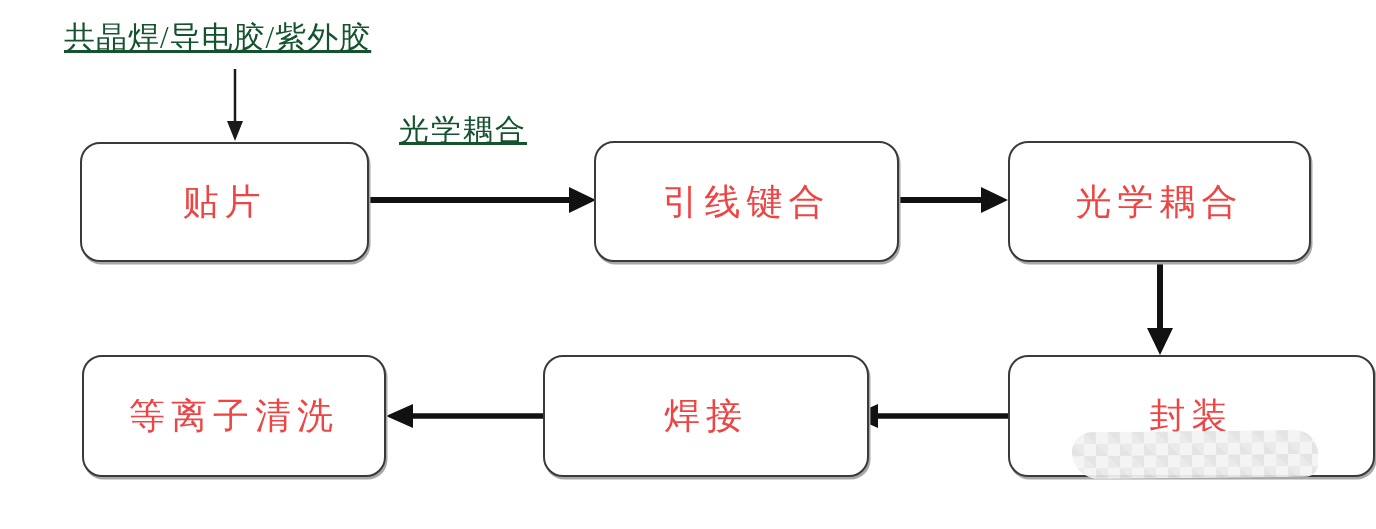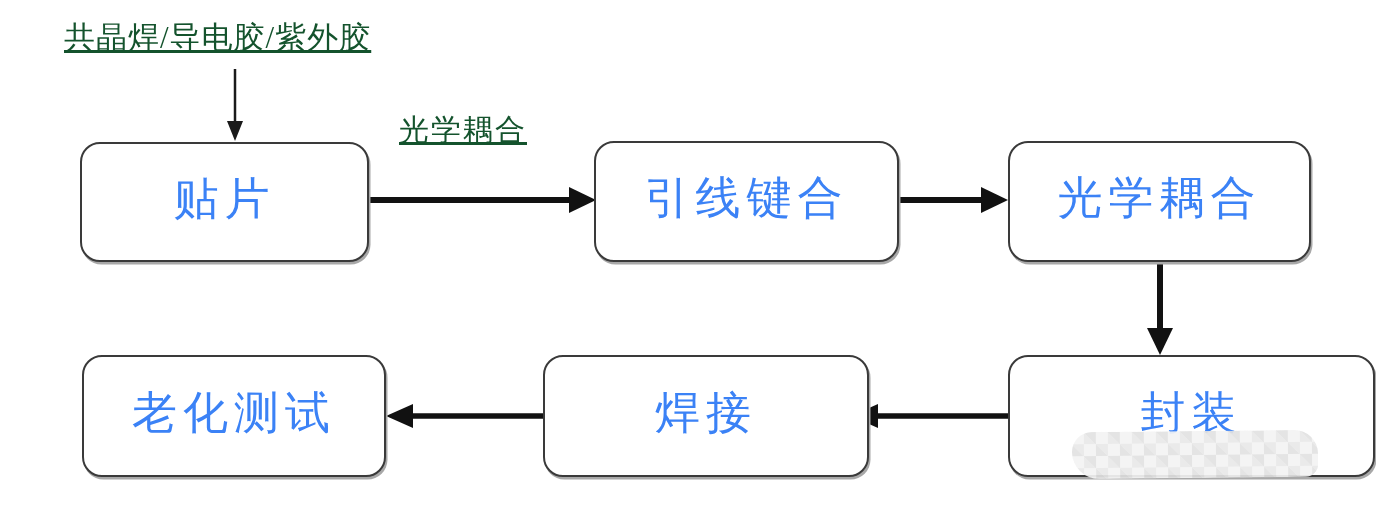--- a/index.html
+++ b/index.html
@@ -21,26 +21,25 @@
     border: 2.5px solid #3a3a3a;
     border-radius: 20px;
     box-shadow: 1.5px 2.5px 0 #a8a8a8;
     display: flex;
     align-items: center;
     justify-content: center;
     box-sizing: border-box;
     z-index: 2;
   }
   .node-label {
-    font-size: 45px;
-    color: #3b82f6;
+    font-size: 36px;
+    color: #ef4444;
     letter-spacing: 6px;
     white-space: nowrap;
     line-height: 1;
-    font-family: Liberation Mono, monospace;
   }
   
   #node-tiepian     { left: 80px;   top: 142px; width: 289px; height: 120px; }
   #node-yinxian     { left: 594px;  top: 141px; width: 305px; height: 121px; }
   #node-guangxue    { left: 1008px; top: 141px; width: 303px; height: 121px; }
   
   #node-laohua      { left: 82px;   top: 355px; width: 304px; height: 122px; }
   #node-hanjie      { left: 543px;  top: 355px; width: 326px; height: 122px; }
   #node-fengzhuang  { left: 1008px; top: 355px; width: 367px; height: 122px; }
 
@@ -138,21 +137,21 @@
 
   <div id="node-guangxue" class="node">
     <span class="node-label">光学耦合</span>
   </div>
 
   <div id="node-yinxian" class="node">
     <span class="node-label">引线键合</span>
   </div>
 
   <div id="node-laohua" class="node">
-    <span class="node-label">老化测试</span>
+    <span class="node-label">等离子清洗</span>
   </div>
 
   <div id="node-hanjie" class="node">
     <span class="node-label">焊接</span>
   </div>
 
   <div id="node-fengzhuang" class="node">
     <span class="node-label">封装</span>
   </div>
 

